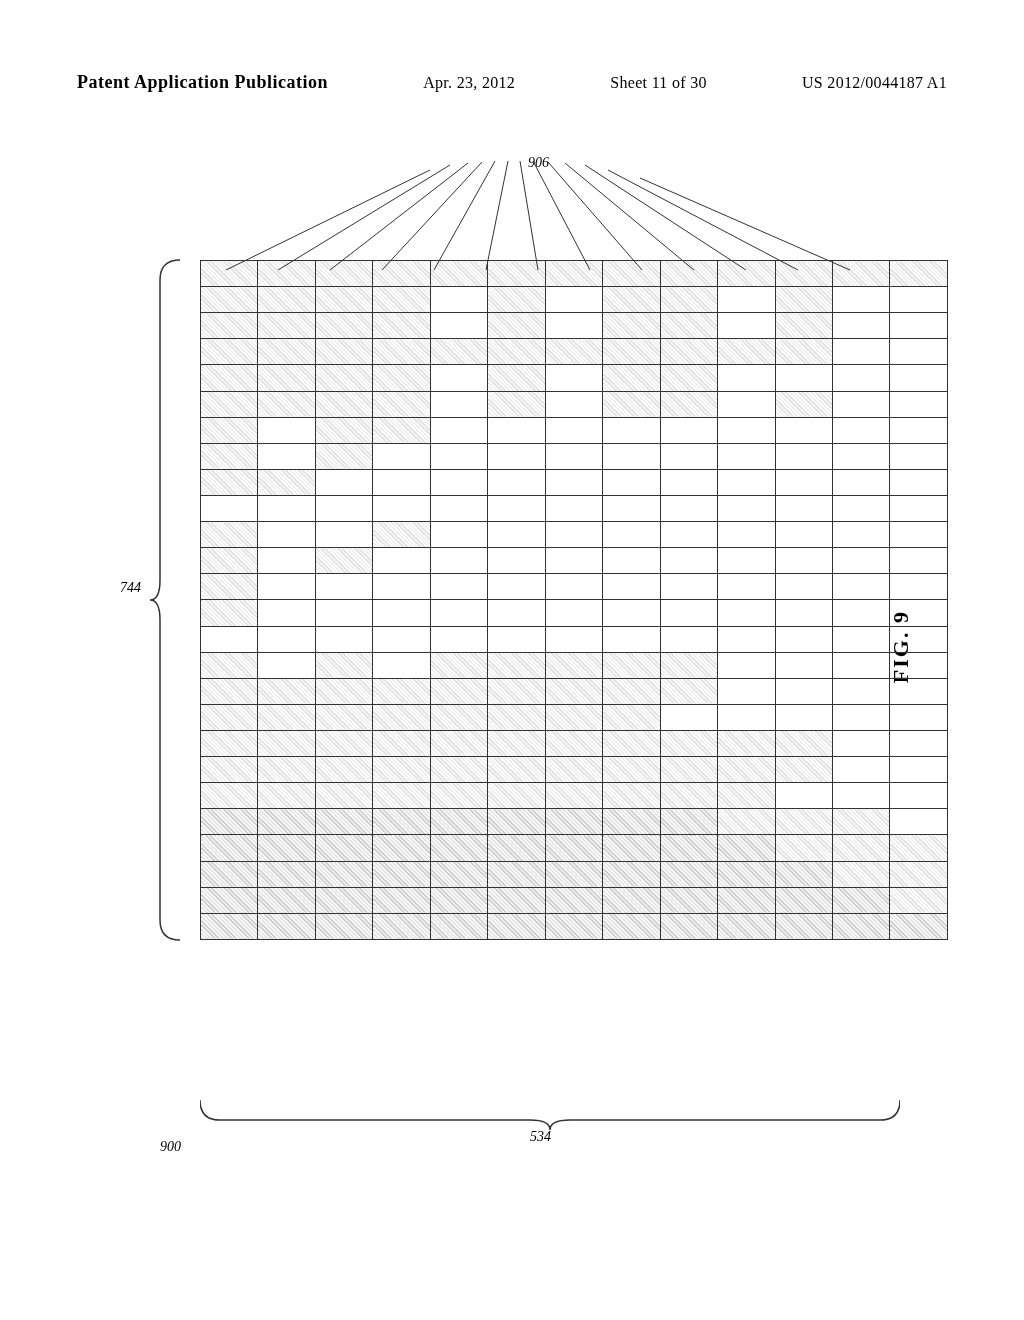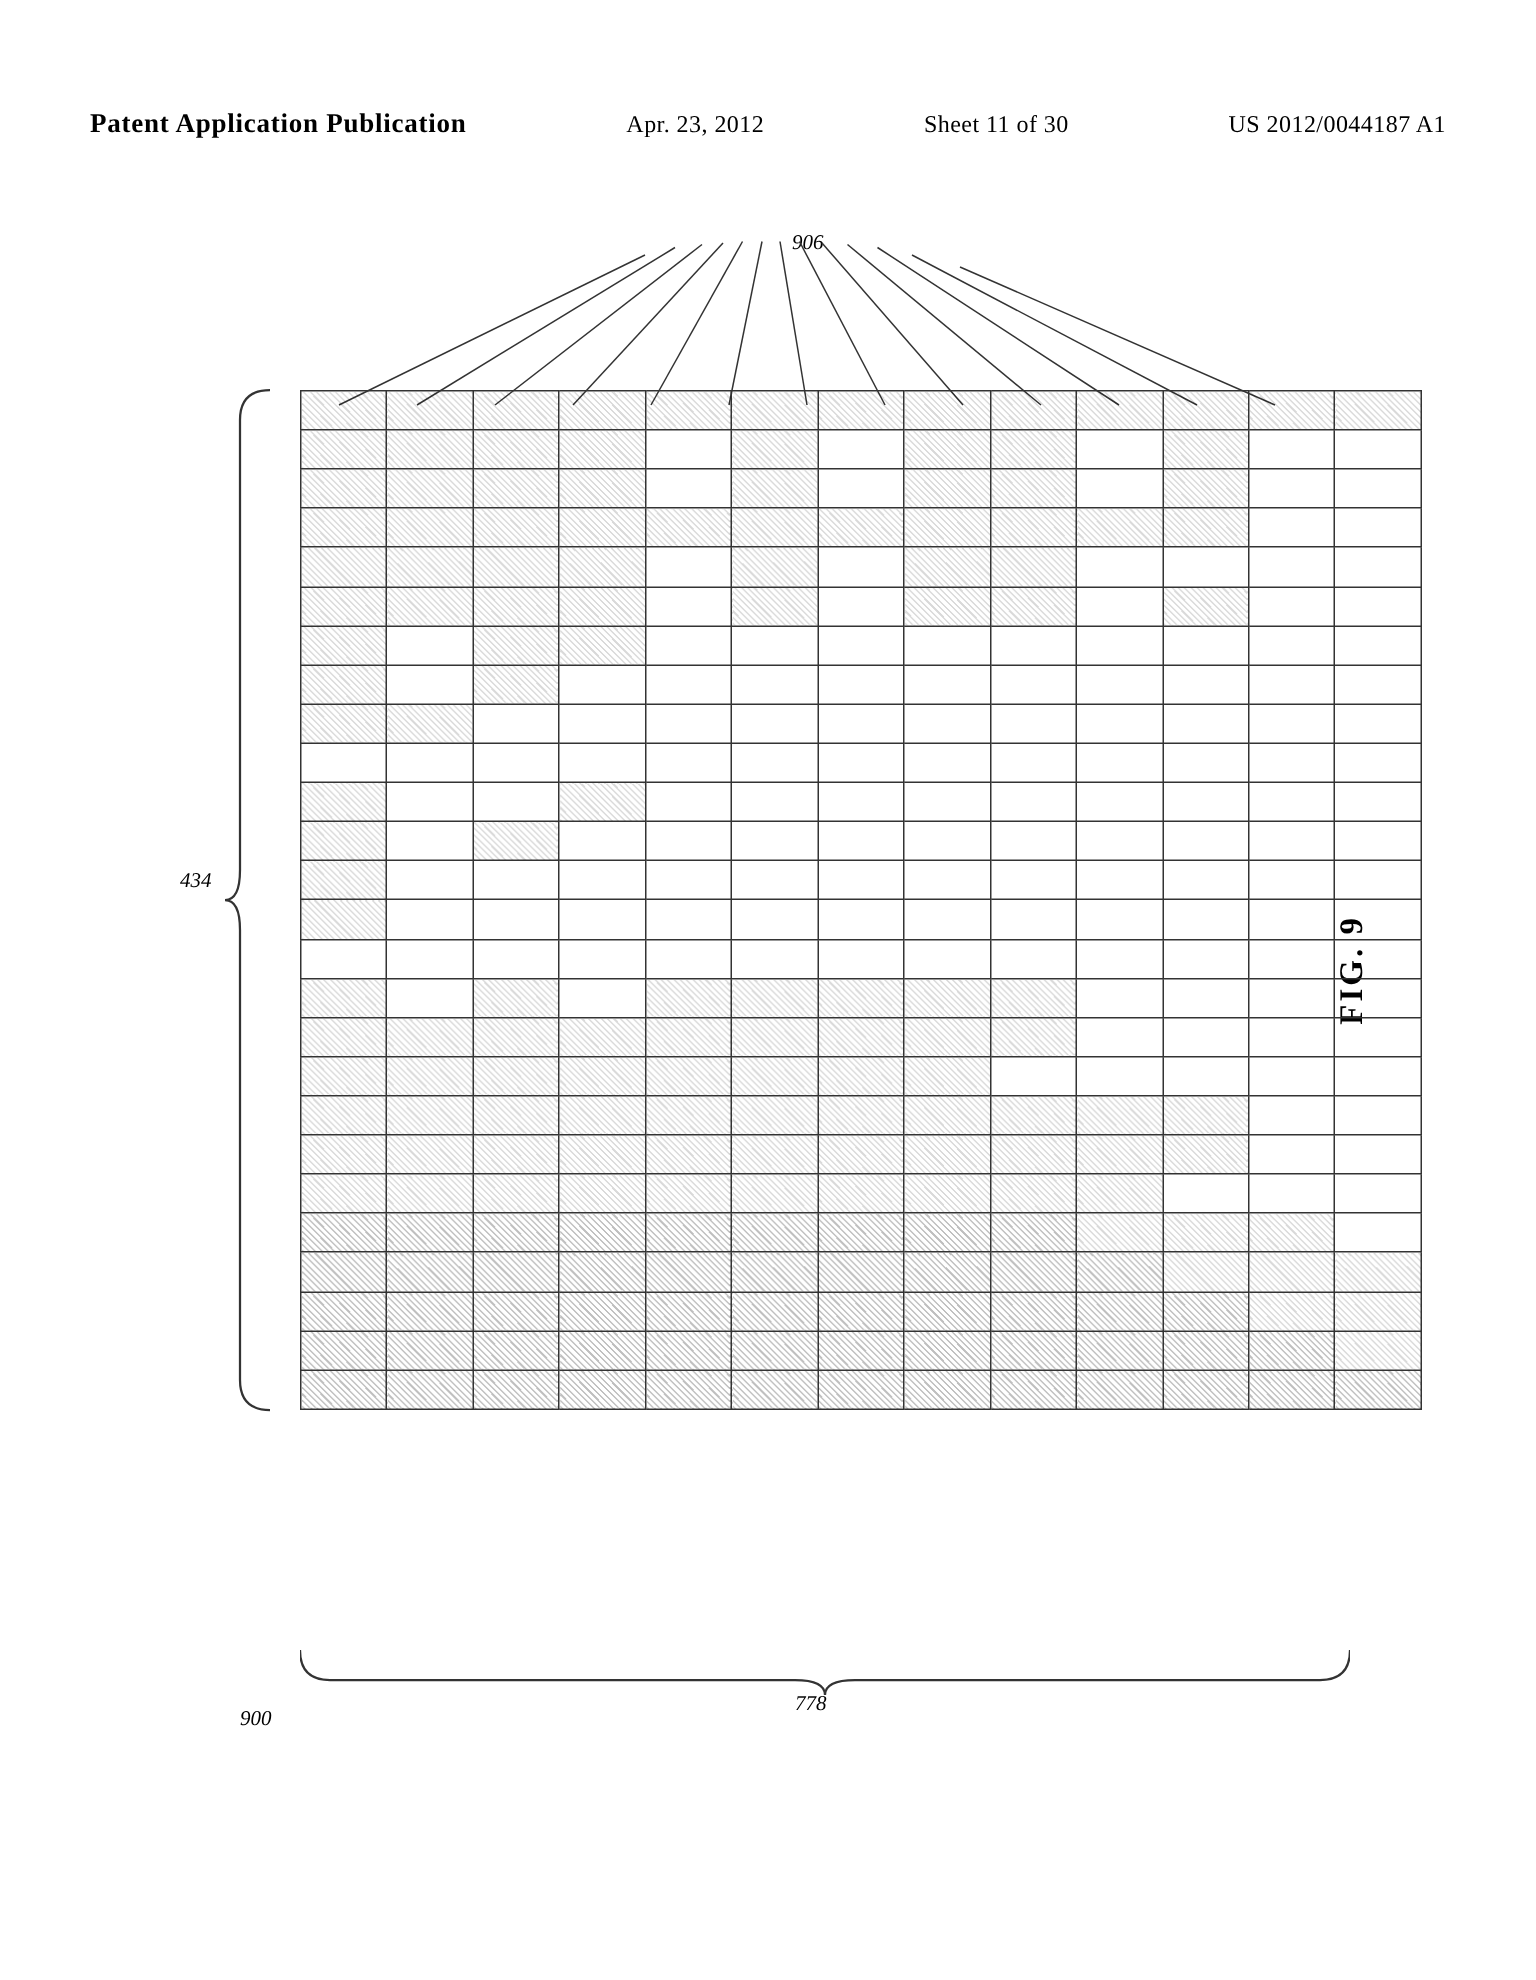--- a/index.html
+++ b/index.html
@@ -12,21 +12,21 @@
       position: relative;
     }
 
     .header {
       position: absolute;
       top: 72px;
       left: 0;
       right: 0;
       display: flex;
       align-items: baseline;
-      padding: 0 60px;
+      padding: 0 77px;
       justify-content: space-between;
     }
 
     .header-left {
       font-size: 18px;
       font-weight: bold;
       letter-spacing: 0.5px;
     }
 
     .header-middle {
@@ -175,21 +175,21 @@
       <line x1="442" y1="110" x2="348" y2="2" stroke="#333" stroke-width="1"></line>
       <line x1="494" y1="110" x2="365" y2="3" stroke="#333" stroke-width="1"></line>
       <line x1="546" y1="110" x2="385" y2="5" stroke="#333" stroke-width="1"></line>
       <line x1="598" y1="110" x2="408" y2="10" stroke="#333" stroke-width="1"></line>
       <line x1="650" y1="110" x2="440" y2="18" stroke="#333" stroke-width="1"></line>
     </svg>
 
     <svg style="position:absolute; left:-50px; top:0; overflow:visible;" width="40" height="680">
       <path d="M30,0 Q10,0 10,20 L10,320 Q10,340 0,340 Q10,340 10,360 L10,660 Q10,680 30,680" fill="none" stroke="#333" stroke-width="1.5"></path>
     </svg>
-    <div class="label-904">434</div>
+    <div class="label-904">744</div>
 
     <table class="grid-table">
       <tbody id="grid-body">
 
       <tr>
             <td class="shaded-medium"></td>
             <td class="shaded-medium"></td>
             <td class="shaded-medium"></td>
             <td class="shaded-medium"></td>
             <td class="shaded-medium"></td>
@@ -579,18 +579,18 @@
           </tr>
         </tbody>
     </table>
 
   </div>
 
   <div class="bottom-brace-area">
     <svg width="700" height="50">
       <path d="M0,10 Q0,30 20,30 L330,30 Q350,30 350,40 Q350,30 370,30 L680,30 Q700,30 700,10" fill="none" stroke="#333" stroke-width="1.5"></path>
     </svg>
-    <div style="position:absolute; bottom:5px; left:330px; font-size:14px; font-style:italic;">778</div>
+    <div style="position:absolute; bottom:5px; left:330px; font-size:14px; font-style:italic;">534</div>
   </div>
 
   <div class="label-900">900</div>
 
 </div>
 
 </body></html>

